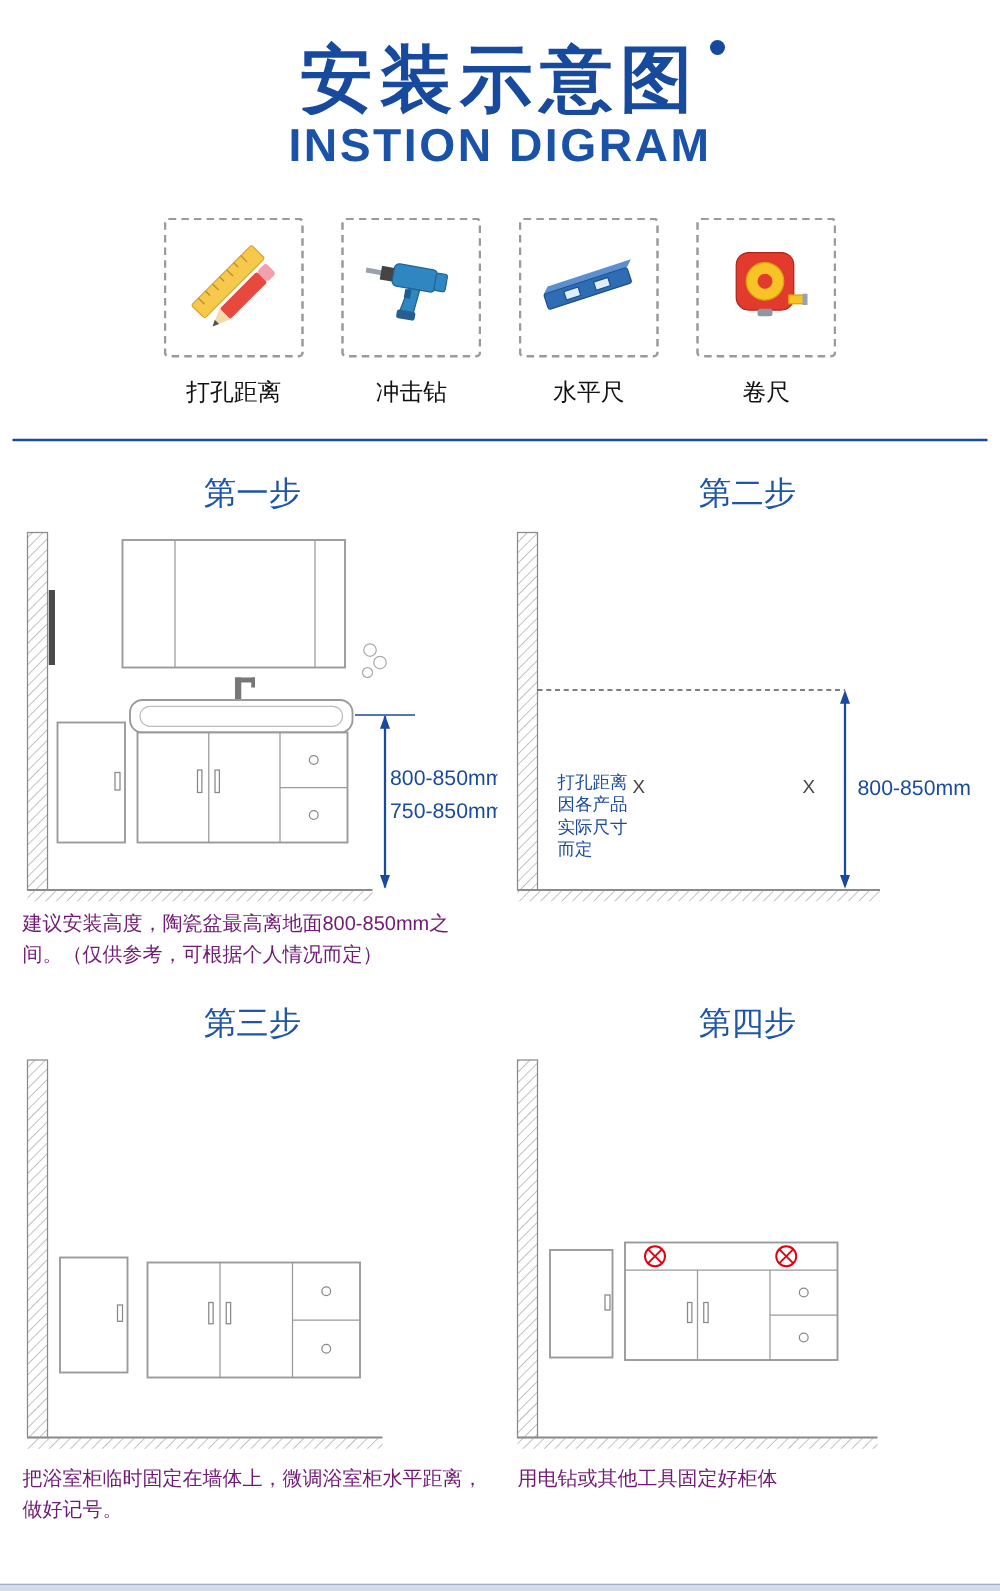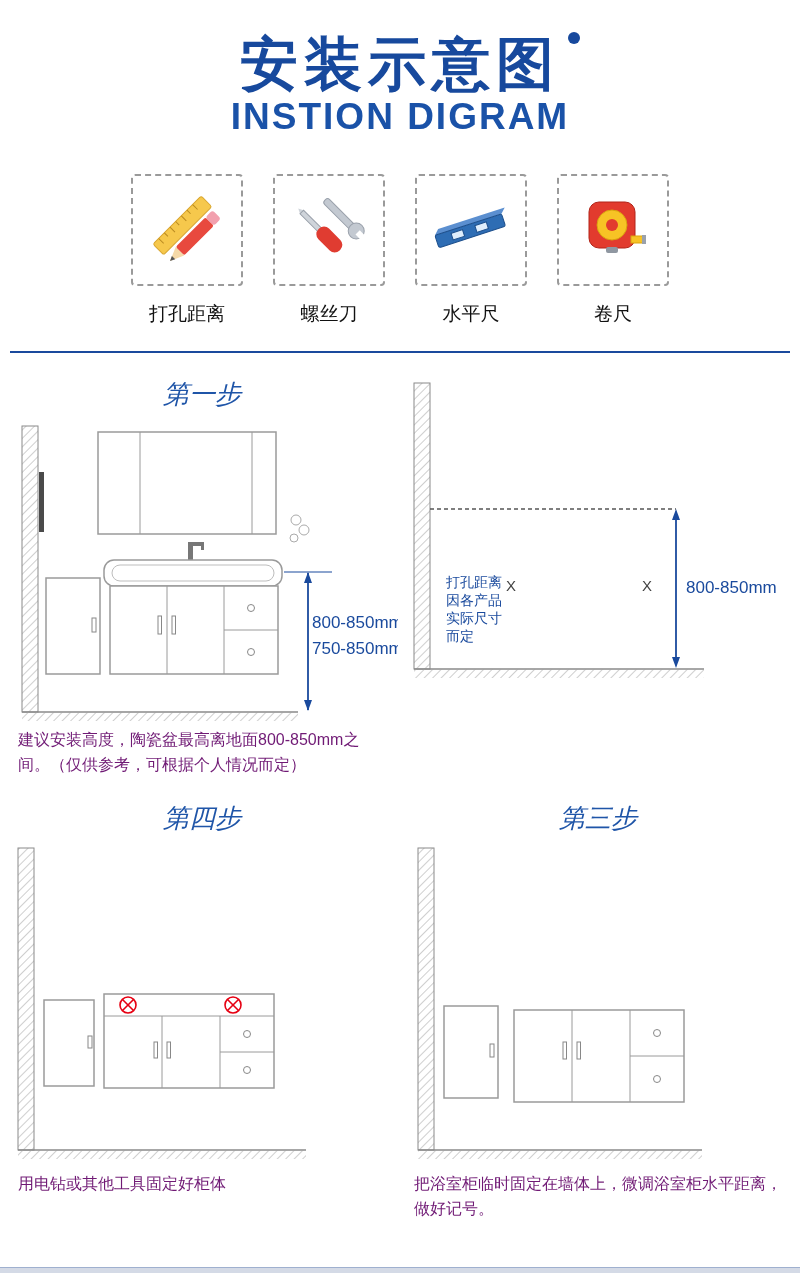--- a/index.html
+++ b/index.html
@@ -16,21 +16,21 @@
   .tools { display:flex; justify-content:center; gap:30px; margin-top:36px; }
   .tool { width:112px; text-align:center; }
   .tool-box { width:112px; height:112px; border:2px dashed #9a9a9a; border-radius:4px;
               display:flex; align-items:center; justify-content:center; background:#fff; }
   .tool-label { margin-top:15px; font-size:19px; color:#111; }
 
   .divider { border:none; border-top:2px solid #1a4a9d; margin:24px 10px 0 10px; }
 
   .steps-grid { display:grid; grid-template-columns:1fr 1fr; padding:0 4px; }
   .step { padding-top:24px; }
-  .step-title { text-align:center; font-size:26px; color:#1f55a8; margin-bottom:8px;font-style:italic; }
+  .step-title { text-align:center; font-size:26px; color:#1f55a8; margin-bottom:8px; }
   .diagram { display:block; margin:0 auto; }
   .caption { font-size:16px; line-height:1.55; color:#701a75; padding:6px 14px 0 14px; }
 
   .bottom-strip { position:absolute; bottom:0; left:0; width:100%; height:6px;
                   background:#d4dae6; border-top:1px solid #9fb0cf; }
 
   svg text { font-family:"Liberation Sans","DejaVu Sans",sans-serif; }
   .blue-text { fill:#1a4a9d; }
 </style>
 </head>
@@ -73,36 +73,37 @@
             <rect x="20" y="44" width="42" height="12" rx="2" fill="#e8493e"></rect>
             <rect x="62" y="44" width="10" height="12" rx="3" fill="#f2a0ae"></rect>
             <polygon points="20,44 6,50 20,56" fill="#f5d9a8"></polygon>
             <polygon points="11,47.6 6,50 11,52.4" fill="#555"></polygon>
           </g>
         </svg>
       </div>
       <div class="tool-label">打孔距离</div>
     </div>
 
-    <div class="tool">
-      <div class="tool-box">
-        <svg width="80" height="80" viewBox="0 0 80 80">
-          <g transform="rotate(45 40 40)">
-            <rect x="16" y="18" width="42" height="7" rx="3" fill="#c3c9d1" stroke="#9aa1ab"></rect>
-            <circle cx="60" cy="21.5" r="8" fill="#c3c9d1" stroke="#9aa1ab"></circle>
-            <rect x="62" y="18.5" width="10" height="6" fill="#fff"></rect>
-            <polygon points="8,44 3,46.5 8,49" fill="#cfd4da"></polygon>
-            <rect x="8" y="44" width="26" height="5" fill="#cfd4da" stroke="#9aa1ab"></rect>
-            <rect x="32" y="39" width="30" height="15" rx="7" fill="#e03c31"></rect>
+
+    <div class="tool">
+      <div class="tool-box">
+        <svg width="80" height="80" viewBox="0 0 80 80">
+          <g transform="rotate(10 40 40)">
+            <rect x="2" y="30.5" width="13" height="4" fill="#9aa1ab"></rect>
+            <rect x="14" y="27" width="11" height="11" fill="#444"></rect>
+            <rect x="24" y="23" width="35" height="18" rx="4" fill="#2f86c1" stroke="#1f6496"></rect>
+            <rect x="58" y="25" width="9" height="14" rx="2" fill="#2f86c1" stroke="#1f6496"></rect>
+            <path d="M38 41 L34 61 L45 61 L47 41 Z" fill="#2f86c1" stroke="#1f6496"></path>
+            <rect x="35.5" y="42" width="5" height="7" fill="#1d5c8c"></rect>
+            <rect x="32" y="59" width="15" height="7" rx="2" fill="#245f8e"></rect>
           </g>
         </svg>
       </div>
-      <div class="tool-label">螺丝刀</div>
-    </div>
-
+      <div class="tool-label">冲击钻</div>
+    </div>
 
     <div class="tool">
       <div class="tool-box">
         <svg width="80" height="80" viewBox="0 0 80 80">
           <g transform="rotate(-18 40 40)">
             <polygon points="4,34 9,29 79,29 74,34" fill="#5b8fd0"></polygon>
             <rect x="4" y="34" width="70" height="13" rx="2" fill="#2e6db4" stroke="#1d4f8c"></rect>
             <rect x="20" y="37" width="12" height="7" fill="#dfeefc" stroke="#1d4f8c"></rect>
             <rect x="45" y="37" width="12" height="7" fill="#dfeefc" stroke="#1d4f8c"></rect>
           </g>
@@ -179,20 +180,21 @@
           <polygon points="298,280 306,280 302,291" stroke="none"></polygon>
           <line x1="278" y1="152" x2="326" y2="152" stroke-width="1.2"></line>
         </g>
         <text x="306" y="208" font-size="17" class="blue-text">800-850mm</text>
         <text x="306" y="234" font-size="17" class="blue-text">750-850mm</text>
       </svg>
       <div class="caption">建议安装高度，陶瓷盆最高离地面800-850mm之间。（仅供参考，可根据个人情况而定）</div>
     </div>
 
     <div class="step">
+      <div class="step-title">第二步</div>
       <svg class="diagram" width="392" height="302" viewBox="0 0 392 302">
         <rect x="12" y="6" width="16" height="286" fill="url(#hatch)" stroke="#8a8a8a"></rect>
         <g>
           <line x1="12" y1="292" x2="302" y2="292" stroke="#8a8a8a" stroke-width="1.5"></line>
           <rect x="12" y="292" width="290" height="9" fill="url(#hatch)"></rect>
         </g>
         <line x1="28" y1="132" x2="274" y2="132" stroke="#555" stroke-width="1.3" stroke-dasharray="4 3"></line>
         <g fill="#1a4a9d" stroke="#1a4a9d">
           <line x1="274" y1="140" x2="274" y2="282" stroke-width="1.8"></line>
           <polygon points="270,143 278,143 274,132" stroke="none"></polygon>
@@ -201,20 +203,46 @@
         <g>
           <text x="44" y="210" font-size="14" class="blue-text">打孔距离</text>
           <text x="44" y="228" font-size="14" class="blue-text">因各产品</text>
           <text x="44" y="246" font-size="14" class="blue-text">实际尺寸</text>
           <text x="44" y="264" font-size="14" class="blue-text">而定</text>
         </g>
         <text x="104" y="214" font-size="15" fill="#444">X</text>
         <text x="240" y="214" font-size="15" fill="#444">X</text>
         <text x="284" y="216" font-size="17" class="blue-text">800-850mm</text>
       </svg>
+    </div>
+
+    <div class="step">
+      <div class="step-title">第三步</div>
+      <svg class="diagram" width="392" height="322" viewBox="0 0 392 322">
+        <rect x="16" y="4" width="16" height="302" fill="url(#hatch)" stroke="#8a8a8a"></rect>
+        <g>
+          <line x1="16" y1="306" x2="300" y2="306" stroke="#8a8a8a" stroke-width="1.5"></line>
+          <rect x="16" y="306" width="284" height="9" fill="url(#hatch)"></rect>
+        </g>
+        <g stroke="#9a9a9a" fill="#fff">
+          <rect x="42" y="162" width="54" height="92" stroke-width="1.5"></rect>
+          <rect x="88" y="200" width="4" height="13" stroke="#888"></rect>
+        </g>
+        <g stroke="#9a9a9a" fill="#fff">
+          <rect x="112" y="166" width="170" height="92" stroke-width="1.5"></rect>
+          <line x1="170" y1="166" x2="170" y2="258"></line>
+          <line x1="228" y1="166" x2="228" y2="258"></line>
+          <line x1="228" y1="212" x2="282" y2="212"></line>
+          <rect x="161" y="198" width="3.5" height="17" stroke="#888"></rect>
+          <rect x="175" y="198" width="3.5" height="17" stroke="#888"></rect>
+          <circle cx="255" cy="189" r="3.5" fill="none" stroke="#888"></circle>
+          <circle cx="255" cy="235" r="3.5" fill="none" stroke="#888"></circle>
+        </g>
+      </svg>
+      <div class="caption">把浴室柜临时固定在墙体上，微调浴室柜水平距离，做好记号。</div>
     </div>
 
     <div class="step">
       <div class="step-title">第四步</div>
       <svg class="diagram" width="392" height="322" viewBox="0 0 392 322">
         <rect x="12" y="4" width="16" height="302" fill="url(#hatch)" stroke="#8a8a8a"></rect>
         <g>
           <line x1="12" y1="306" x2="300" y2="306" stroke="#8a8a8a" stroke-width="1.5"></line>
           <rect x="12" y="306" width="288" height="9" fill="url(#hatch)"></rect>
         </g>
@@ -240,42 +268,16 @@
         </g>
         <g stroke="#e60012" fill="none" stroke-width="1.6">
           <circle cx="227" cy="161" r="8"></circle>
           <line x1="221.5" y1="155.5" x2="232.5" y2="166.5"></line>
           <line x1="232.5" y1="155.5" x2="221.5" y2="166.5"></line>
         </g>
       </svg>
       <div class="caption">用电钻或其他工具固定好柜体</div>
     </div>
 
-    <div class="step">
-      <div class="step-title">第三步</div>
-      <svg class="diagram" width="392" height="322" viewBox="0 0 392 322">
-        <rect x="16" y="4" width="16" height="302" fill="url(#hatch)" stroke="#8a8a8a"></rect>
-        <g>
-          <line x1="16" y1="306" x2="300" y2="306" stroke="#8a8a8a" stroke-width="1.5"></line>
-          <rect x="16" y="306" width="284" height="9" fill="url(#hatch)"></rect>
-        </g>
-        <g stroke="#9a9a9a" fill="#fff">
-          <rect x="42" y="162" width="54" height="92" stroke-width="1.5"></rect>
-          <rect x="88" y="200" width="4" height="13" stroke="#888"></rect>
-        </g>
-        <g stroke="#9a9a9a" fill="#fff">
-          <rect x="112" y="166" width="170" height="92" stroke-width="1.5"></rect>
-          <line x1="170" y1="166" x2="170" y2="258"></line>
-          <line x1="228" y1="166" x2="228" y2="258"></line>
-          <line x1="228" y1="212" x2="282" y2="212"></line>
-          <rect x="161" y="198" width="3.5" height="17" stroke="#888"></rect>
-          <rect x="175" y="198" width="3.5" height="17" stroke="#888"></rect>
-          <circle cx="255" cy="189" r="3.5" fill="none" stroke="#888"></circle>
-          <circle cx="255" cy="235" r="3.5" fill="none" stroke="#888"></circle>
-        </g>
-      </svg>
-      <div class="caption">把浴室柜临时固定在墙体上，微调浴室柜水平距离，做好记号。</div>
-    </div>
-
   </div>
 
   <div class="bottom-strip"></div>
 </div>
 
 </body></html>

